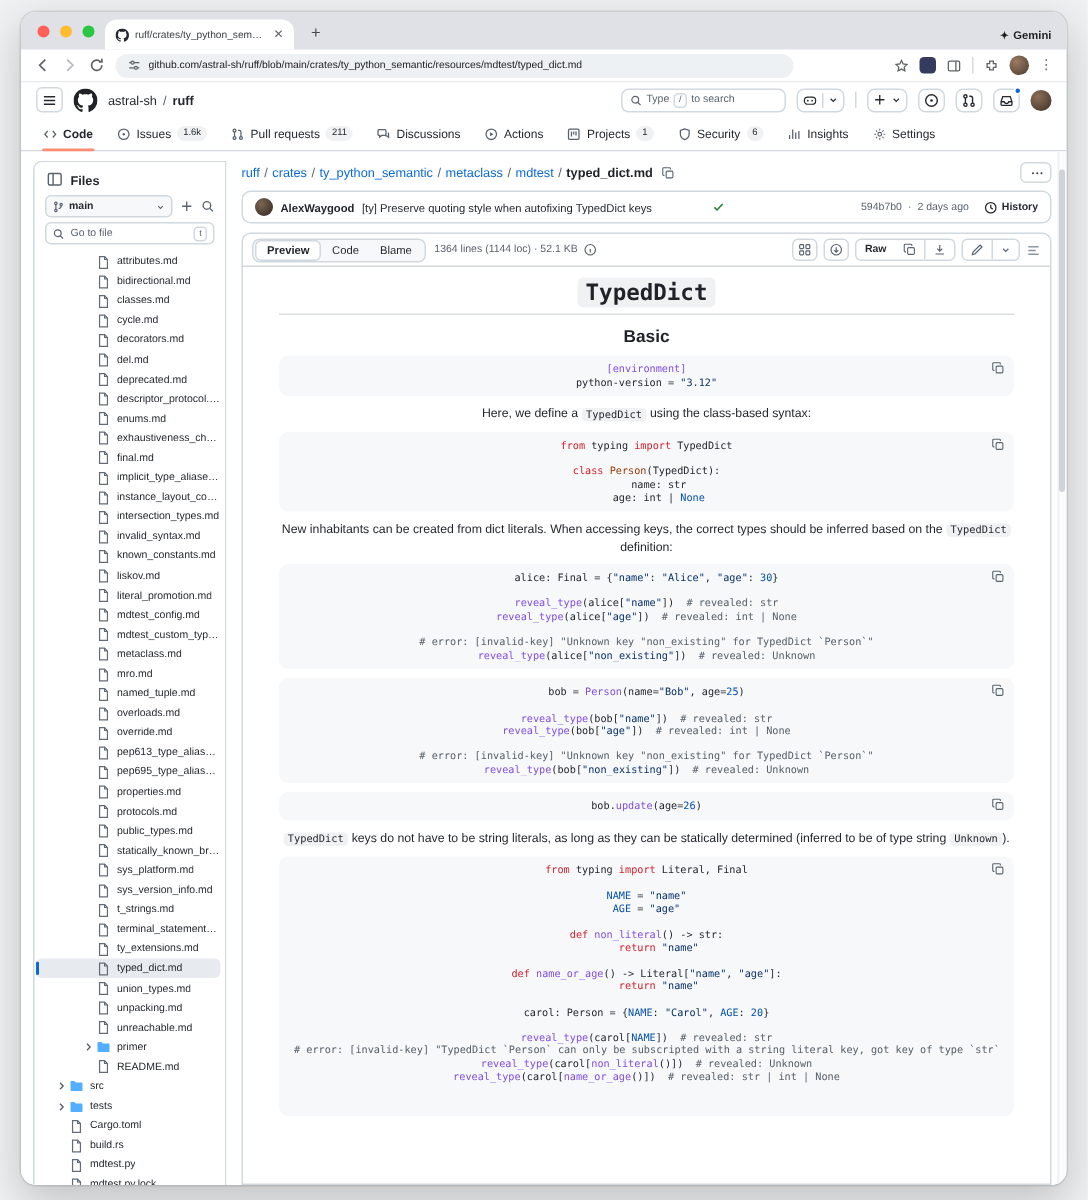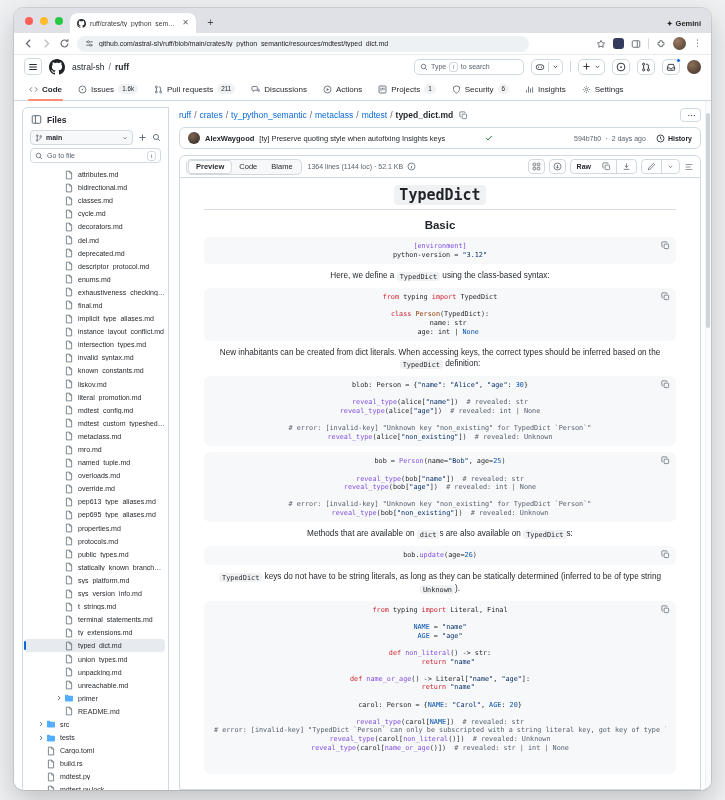--- a/index.html
+++ b/index.html
@@ -55,21 +55,21 @@
   .ghnav{height:23px;display:flex;align-items:flex-end;gap:2px;padding:0 8px;border-bottom:1px solid #d1d9e0;background:#fff;flex:none;}
   .nav-tab{display:flex;align-items:center;gap:4px;padding:0 7px 6px;font-size:8px;color:#25292e;position:relative;white-space:nowrap;}
   .nav-tab .nic{width:9px;height:9px;color:#59636e;}
   .nav-tab .nic svg{width:9px;height:9px;}
   .nav-tab.active .nlabel{font-weight:600;}
   .nav-tab.active::after{content:'';position:absolute;left:6px;right:6px;bottom:-1px;height:2px;background:#fd8c73;border-radius:2px;}
   .counter{background:#eff1f3;border-radius:7px;padding:0 4px;font-size:6.3px;line-height:10px;color:#1f2328;}
 
   
   .content{flex:1;display:flex;min-height:0;background:#fff;position:relative;}
-  .sidebar{width:155px;padding:6px 0 0 8px;flex:none;}
+  .sidebar{width:137px;padding:6px 0 0 8px;flex:none;}
   .sb-panel{border:1px solid #d1d9e0;border-bottom:none;border-radius:6px 0 0 0;height:100%;display:flex;flex-direction:column;padding:3px 0 0;}
   .sb-head{display:flex;align-items:center;gap:5px;font-weight:700;font-size:8.5px;color:#25292e;padding:3px 8px;}
   .sb-head .ic{color:#59636e;}
   .sb-controls{display:flex;align-items:center;gap:5px;padding:2px 7px 3px;}
   .branch-btn{flex:1;height:15px;border:1px solid #d1d9e0;border-radius:4px;background:#f6f8fa;display:flex;align-items:center;gap:3px;font-size:7px;font-weight:600;color:#25292e;padding:0 4px;min-width:0;}
   .branch-btn .caret{margin-left:auto;color:#59636e;}
   .sbicon{color:#59636e;flex:none;}
   .goto{margin:0 7px 4px;height:15px;border:1px solid #d1d9e0;border-radius:4px;display:flex;align-items:center;gap:4px;padding:0 4px;color:#59636e;font-size:7px;}
   .goto .kbd{margin-left:auto;}
   .tree{flex:1;overflow:hidden;font-size:7px;color:#1f2328;padding:1px 3px 0 1px;}
@@ -938,21 +938,21 @@
               <circle cx="3" cy="8" r="1.1"></circle>
               <circle cx="8" cy="8" r="1.1"></circle>
               <circle cx="13" cy="8" r="1.1"></circle>
             </svg>
         </button>
       </div>
 
       <div class="commit-box">
         <span class="commit-avatar"></span>
         <span class="commit-author">AlexWaygood</span>
-        <span class="commit-msg">[ty] Preserve quoting style when autofixing Insights keys</span>
+        <span class="commit-msg">[ty] Preserve quoting style when autofixing TypedDict keys</span>
         <a class="commit-pr" style="text-decoration:none;color:#0969da">(#21682)</a>
         <span class="commit-check">
           <svg viewBox="0 0 16 16" fill="none" stroke="currentColor" stroke-width="2">
               <path d="M2.5 8.5 6 12l7.5-8"></path>
             </svg>
         </span>
         <span class="commit-right">
           <span>594b7b0</span>
           <span>·</span>
           <span>2 days ago</span>
@@ -1058,21 +1058,21 @@
 </pre>
             </div>
             <p class="md-p">New inhabitants can be created from dict literals. When accessing keys, the correct types should be inferred based on the <span class="inline-code">TypedDict</span> definition:</p>
             <div class="code-block">
               <span class="copy-btn">
                 <svg viewBox="0 0 16 16" fill="none" stroke="currentColor" stroke-width="1.3">
                   <rect x="5.5" y="5.5" width="8" height="8" rx="1.5"></rect>
                   <path d="M3.5 10.5h-1a1 1 0 0 1-1-1v-7a1 1 0 0 1 1-1h7a1 1 0 0 1 1 1v1"></path>
                 </svg>
               </span>
-              <pre><span class="tk-p">blob: Person = {</span><span class="tk-s">"name"</span><span class="tk-p">: </span><span class="tk-s">"Alice"</span><span class="tk-p">, </span><span class="tk-s">"age"</span><span class="tk-p">: </span><span class="tk-n">30</span><span class="tk-p">}</span>
+              <pre><span class="tk-p">alice: Final = {</span><span class="tk-s">"name"</span><span class="tk-p">: </span><span class="tk-s">"Alice"</span><span class="tk-p">, </span><span class="tk-s">"age"</span><span class="tk-p">: </span><span class="tk-n">30</span><span class="tk-p">}</span>
 
 <span class="tk-e">reveal_type</span><span class="tk-p">(alice[</span><span class="tk-s">"name"</span><span class="tk-p">])  </span><span class="tk-c"># revealed: str</span>
 <span class="tk-e">reveal_type</span><span class="tk-p">(alice[</span><span class="tk-s">"age"</span><span class="tk-p">])  </span><span class="tk-c"># revealed: int | None</span>
 
 <span class="tk-c"># error: [invalid-key] "Unknown key "non_existing" for TypedDict `Person`"</span>
 <span class="tk-e">reveal_type</span><span class="tk-p">(alice[</span><span class="tk-s">"non_existing"</span><span class="tk-p">])  </span><span class="tk-c"># revealed: Unknown</span>
 </pre>
             </div>
             <div class="code-block">
               <span class="copy-btn">
@@ -1083,21 +1083,20 @@
               </span>
               <pre><span class="tk-p">bob = </span><span class="tk-e">Person</span><span class="tk-p">(name=</span><span class="tk-s">"Bob"</span><span class="tk-p">, age=</span><span class="tk-n">25</span><span class="tk-p">)</span>
 
 <span class="tk-e">reveal_type</span><span class="tk-p">(bob[</span><span class="tk-s">"name"</span><span class="tk-p">])  </span><span class="tk-c"># revealed: str</span>
 <span class="tk-e">reveal_type</span><span class="tk-p">(bob[</span><span class="tk-s">"age"</span><span class="tk-p">])  </span><span class="tk-c"># revealed: int | None</span>
 
 <span class="tk-c"># error: [invalid-key] "Unknown key "non_existing" for TypedDict `Person`"</span>
 <span class="tk-e">reveal_type</span><span class="tk-p">(bob[</span><span class="tk-s">"non_existing"</span><span class="tk-p">])  </span><span class="tk-c"># revealed: Unknown</span>
 </pre>
             </div>
-            <p class="md-p">Methods that are available on <span class="inline-code">dict</span>s are also available on <span class="inline-code">TypedDict</span>s:</p>
             <div class="code-block">
               <span class="copy-btn">
                 <svg viewBox="0 0 16 16" fill="none" stroke="currentColor" stroke-width="1.3">
                   <rect x="5.5" y="5.5" width="8" height="8" rx="1.5"></rect>
                   <path d="M3.5 10.5h-1a1 1 0 0 1-1-1v-7a1 1 0 0 1 1-1h7a1 1 0 0 1 1 1v1"></path>
                 </svg>
               </span>
               <pre><span class="tk-p">bob.</span><span class="tk-e">update</span><span class="tk-p">(age=</span><span class="tk-n">26</span><span class="tk-p">)</span>
 </pre>
             </div>

